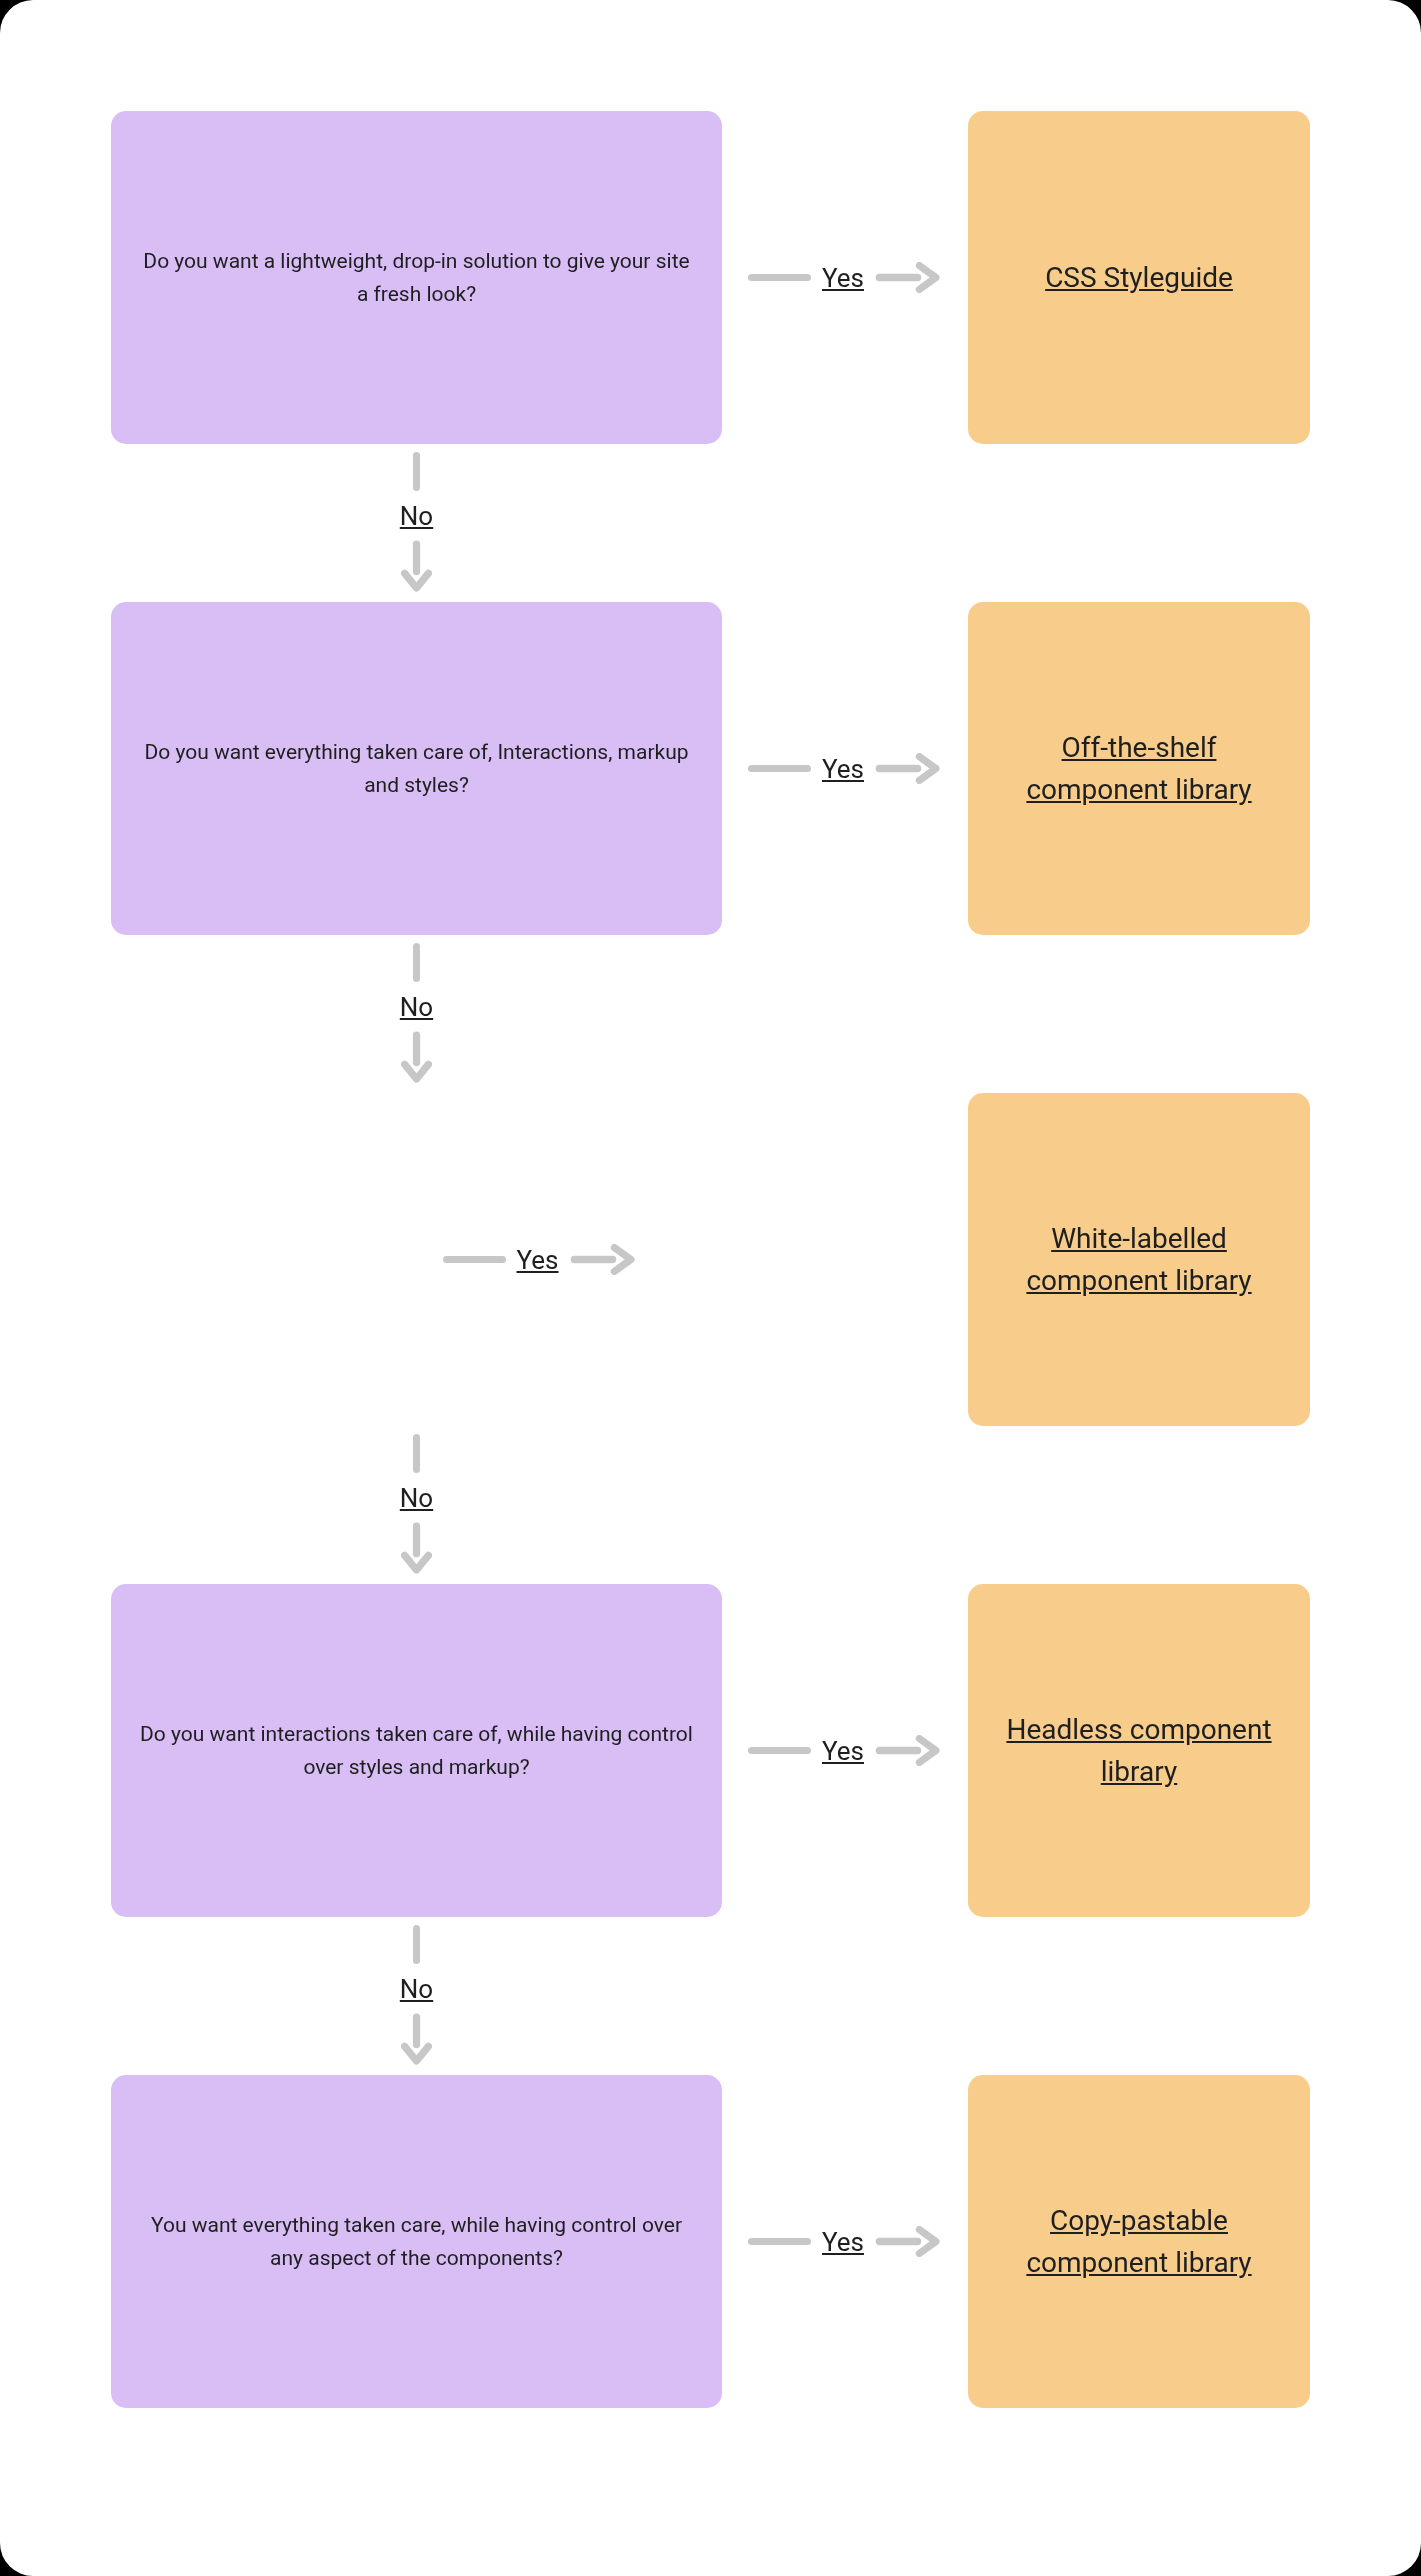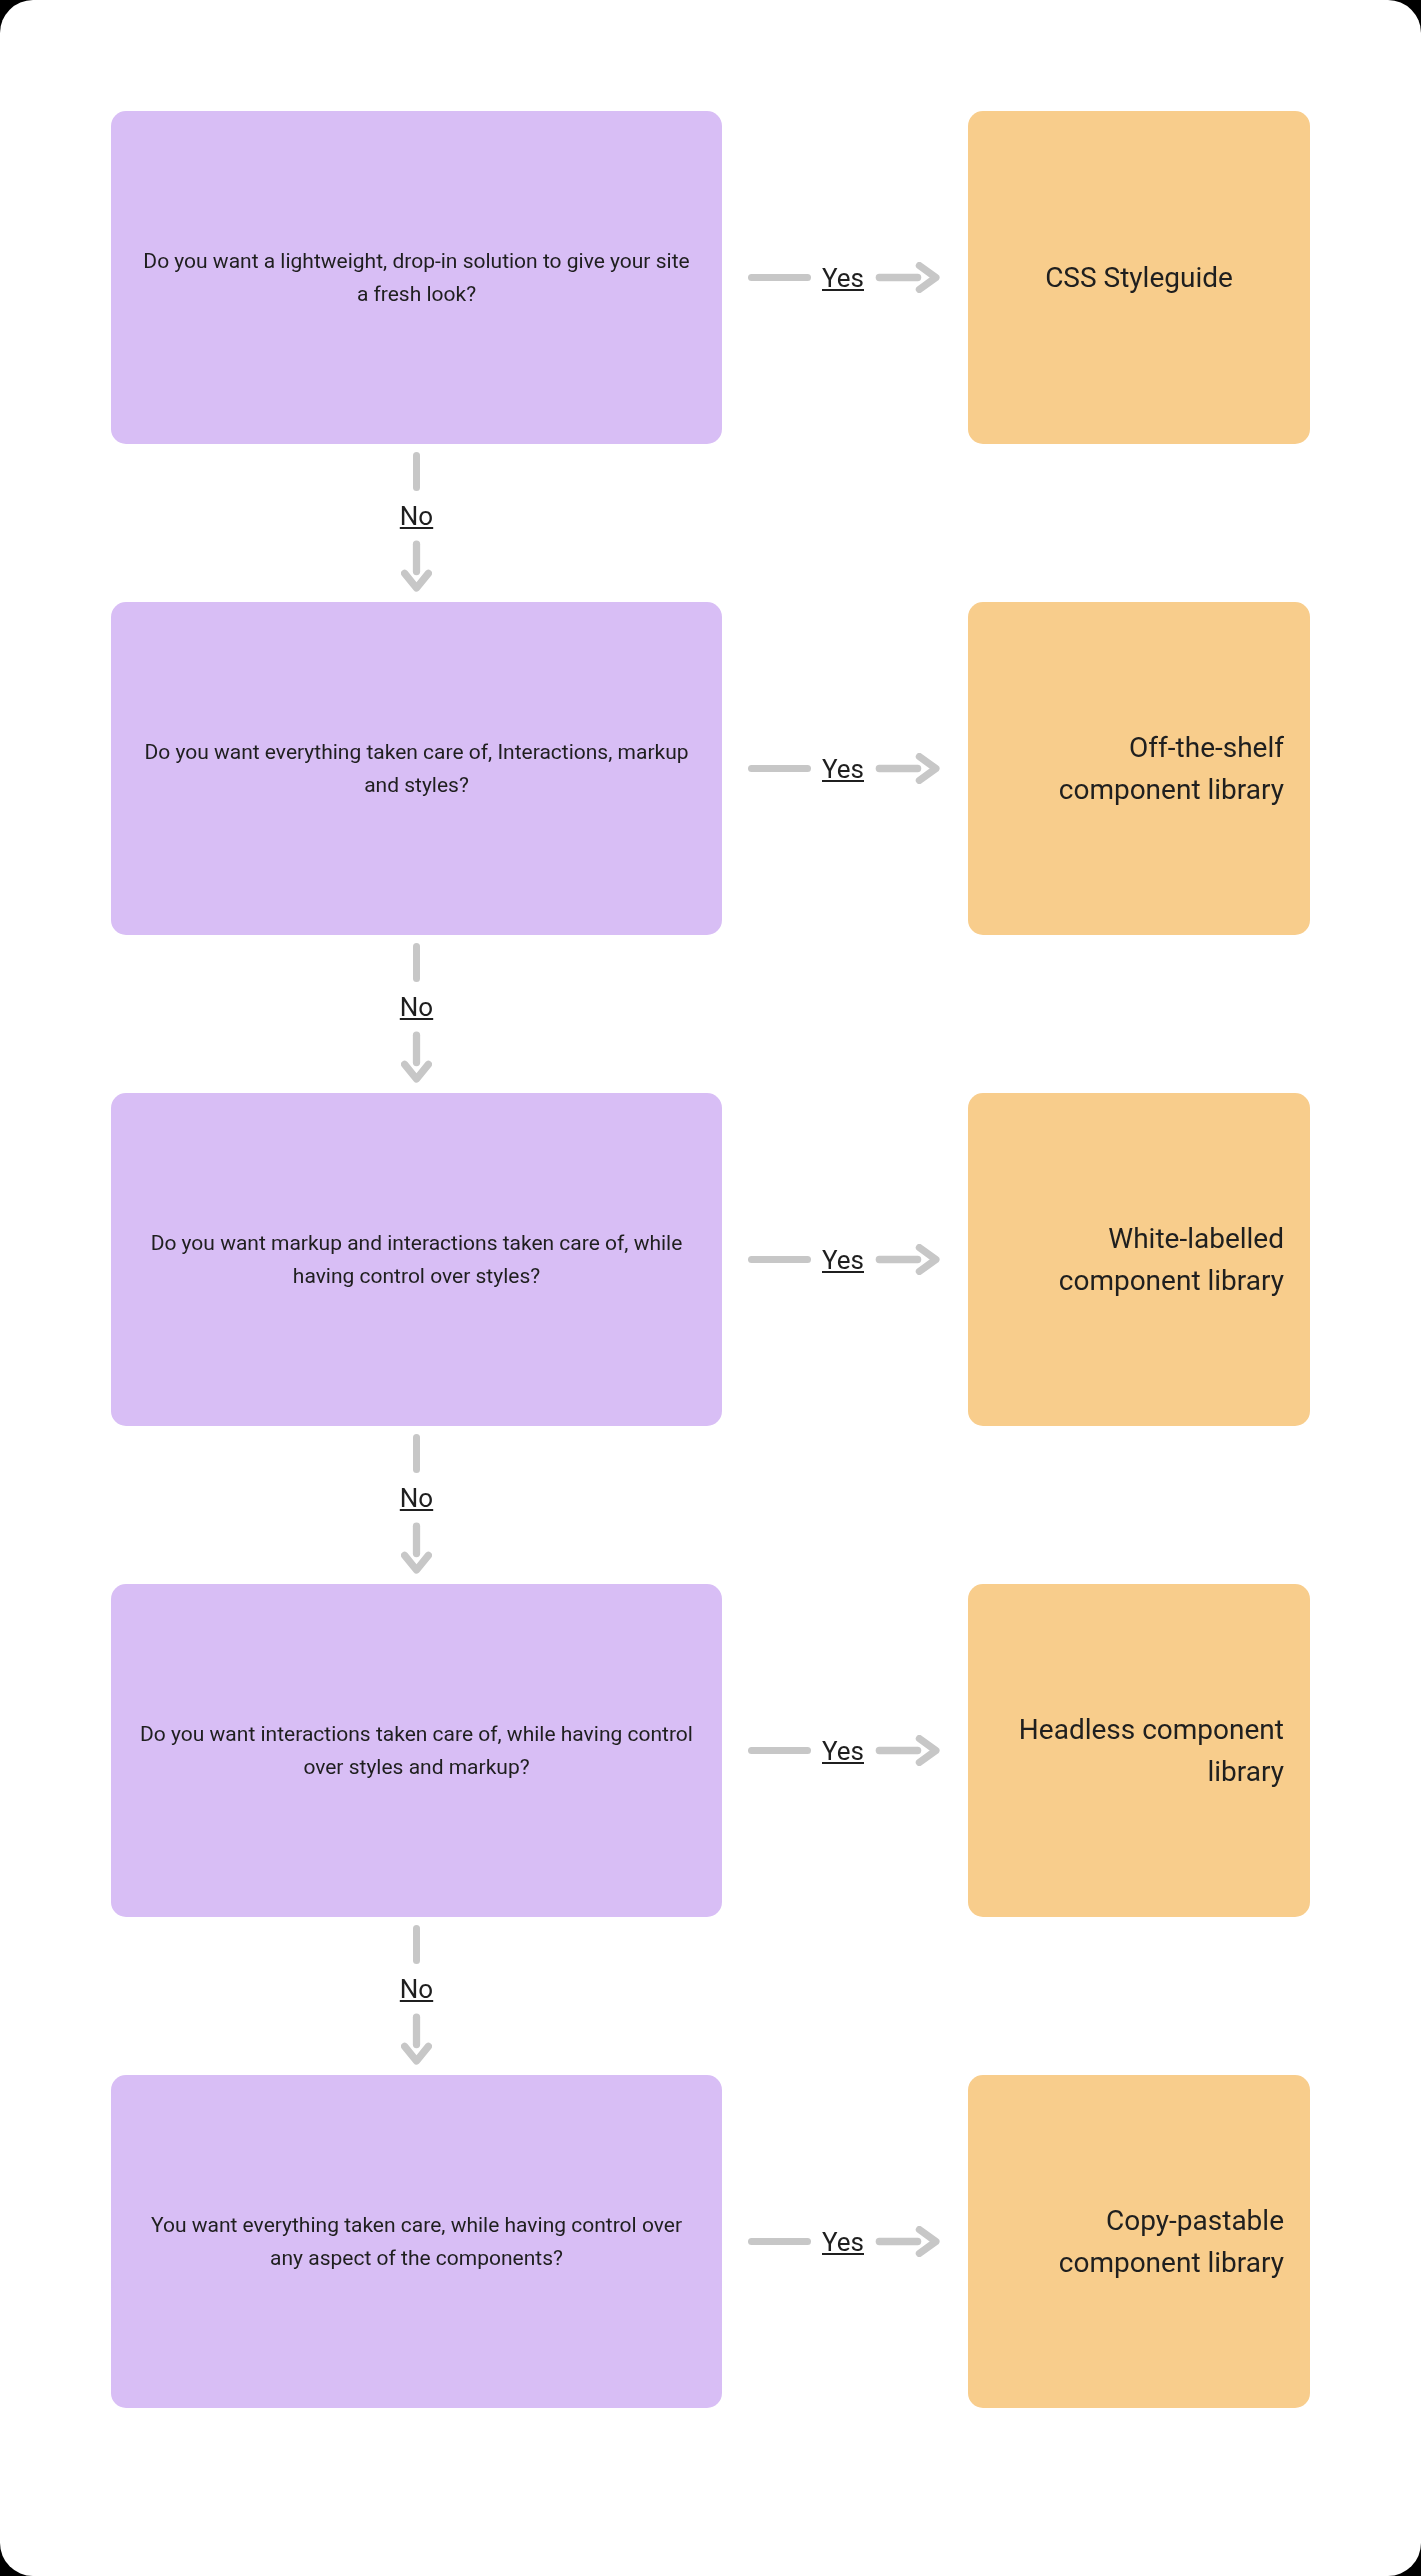--- a/index.html
+++ b/index.html
@@ -67,25 +67,26 @@
     gap: 11px;
   }
 
   .result {
     flex: 0 0 342px;
     background: var(--orange);
     border-radius: 15px;
     display: flex;
     align-items: center;
     justify-content: center;
-    text-align: right;
+    text-align: center;
     padding: 22px 26px;
     color: var(--text);
     font-size: 28px;
     line-height: 1.5;
+    text-decoration: underline;
   }
 
   .edge-label {
     color: var(--text);
     font-size: 26px;
     text-decoration: underline;
   }
 
   
   .h-arrow-line {
@@ -171,21 +172,20 @@
       <span class="edge-label">No</span>
       <span class="v-arrow-head">
         <svg width="31" height="54" viewBox="0 0 34 58">
           <line x1="17" y1="4" x2="17" y2="34" stroke="#C7C7C7" stroke-width="8" stroke-linecap="round"></line>
           <polyline points="4,36 17,52 30,36" fill="none" stroke="#C7C7C7" stroke-width="8" stroke-linecap="round" stroke-linejoin="round"></polyline>
         </svg>
       </span>
     </div>
 
     <div class="row">
-      <div class="question">Do you want markup and interactions taken care of, while having control over styles?</div>
       <div class="yes-link">
         <span class="h-arrow-line"></span>
         <span class="edge-label">Yes</span>
         <span class="h-arrow-head">
           <svg width="67" height="31" viewBox="0 0 72 34">
             <line x1="4" y1="17" x2="46" y2="17" stroke="#C7C7C7" stroke-width="8" stroke-linecap="round"></line>
             <polyline points="48,4 66,17 48,30" fill="none" stroke="#C7C7C7" stroke-width="8" stroke-linecap="round" stroke-linejoin="round"></polyline>
           </svg>
         </span>
       </div>

